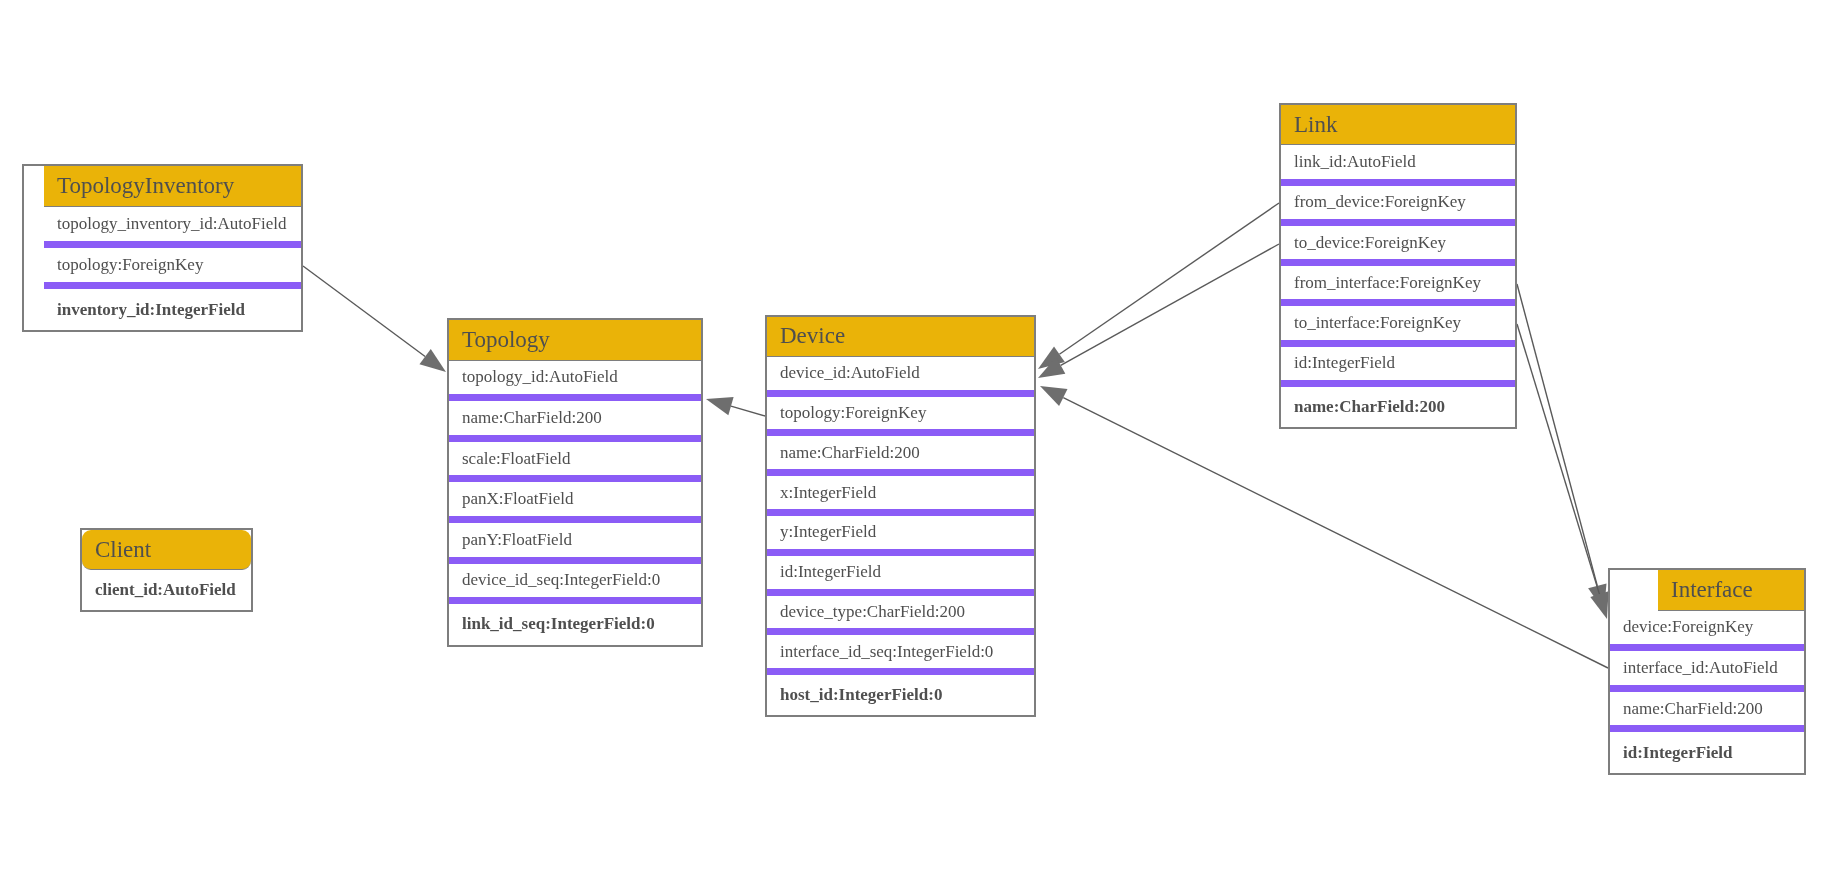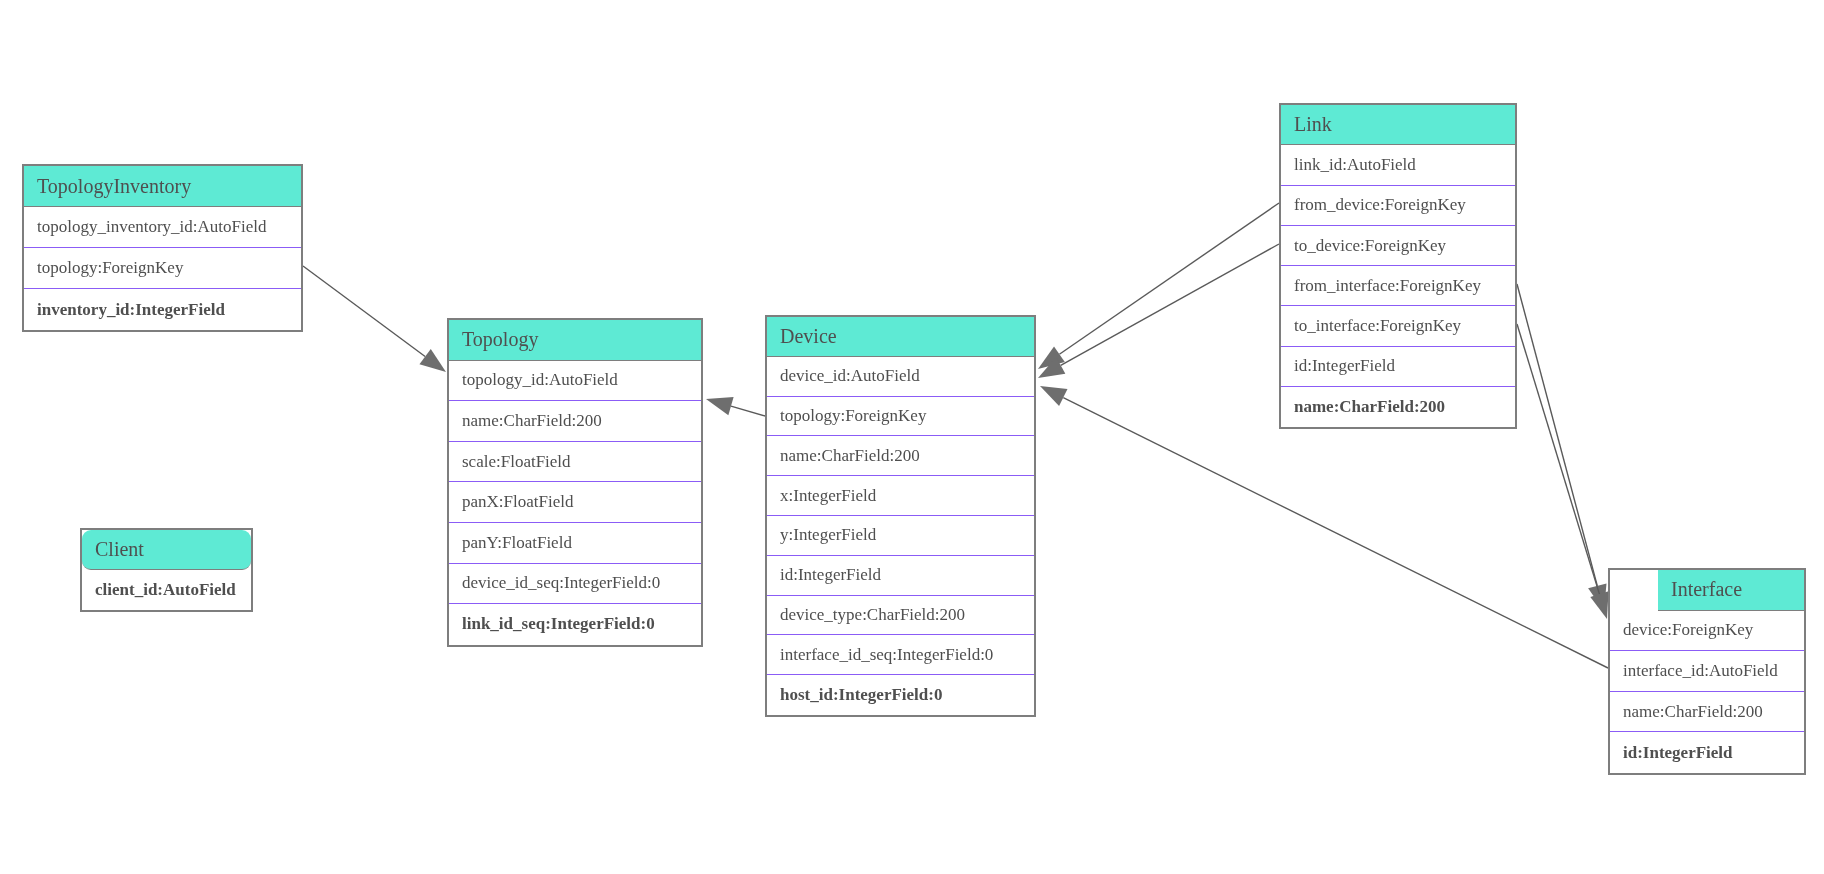--- a/index.html
+++ b/index.html
@@ -23,34 +23,34 @@
     height: 874px;
   }
   .entity {
     position: absolute;
     box-sizing: border-box;
     border: 2px solid #7e7e7e;
     background: #ffffff;
   }
   .entity .header {
     box-sizing: border-box;
-    background: #5eead4;
+    background: #eab308;
     border-bottom: 1px solid #7e7e7e;
     display: flex;
     align-items: center;
     padding-left: 13px;
-    font-size: 20px;
+    font-size: 23px;
     color: #4f4f4f;
     white-space: nowrap;
     overflow: hidden;
     font-family: Liberation Serif, serif;
   }
   .entity .row {
     box-sizing: border-box;
-    border-bottom: 1px solid #8b5cf6;
+    border-bottom: 7px solid #8b5cf6;
     display: flex;
     align-items: center;
     padding-left: 13px;
     font-size: 17px;
     color: #4f4f4f;
     white-space: nowrap;
     overflow: hidden;
     background: #ffffff;
   }
   .entity .row:last-child {
@@ -72,21 +72,21 @@
       <line x1="1279" y1="244" x2="1060.7236401766027" y2="365.36527890595545" stroke="#5a5a5a" stroke-width="1.4"></line>
       <polygon points="1038,378 1056.1071074691633,357.0624103798891 1065.340172884042,373.6681474320218" fill="#6e6e6e"></polygon>
       <line x1="1608" y1="668" x2="1063.28781418052" y2="397.5619077445539" stroke="#5a5a5a" stroke-width="1.4"></line>
       <polygon points="1040,386 1067.5123573948763,389.0528987170562 1059.0632709661636,406.07091677205153" fill="#6e6e6e"></polygon>
       <line x1="1517" y1="284" x2="1597.3151194676727" y2="585.8740697233214" stroke="#5a5a5a" stroke-width="1.4"></line>
       <polygon points="1604,611 1588.1344910973478,588.316622225518 1606.4957478379977,583.4315172211249" fill="#6e6e6e"></polygon>
       <line x1="1517" y1="324" x2="1599.4130272796633" y2="594.1315894166743" stroke="#5a5a5a" stroke-width="1.4"></line>
       <polygon points="1607,619 1590.326492643448,596.903752526028 1608.4995619158785,591.3594263073205" fill="#6e6e6e"></polygon>
     </svg>
   <div id="entity-layer">
-      <div class="entity" style="left: 22px; top: 164px; width: 281px;">
+      <div class="entity" style="left: 22px; top: 164px; width: 281px; padding-left: 20px;">
         <div class="header" style="height: 41px;">TopologyInventory</div>
         <div class="row" style="height: 41px;">topology_inventory_id:AutoField</div>
         <div class="row" style="height: 41px;">topology:ForeignKey</div>
         <div class="row" style="height: 41px;">inventory_id:IntegerField</div>
       </div>
       <div class="entity" style="left: 447px; top: 318px; width: 256px;">
         <div class="header" style="height: 40.6px;">Topology</div>
         <div class="row" style="height: 40.6px;">topology_id:AutoField</div>
         <div class="row" style="height: 40.6px;">name:CharField:200</div>
         <div class="row" style="height: 40.6px;">scale:FloatField</div>

